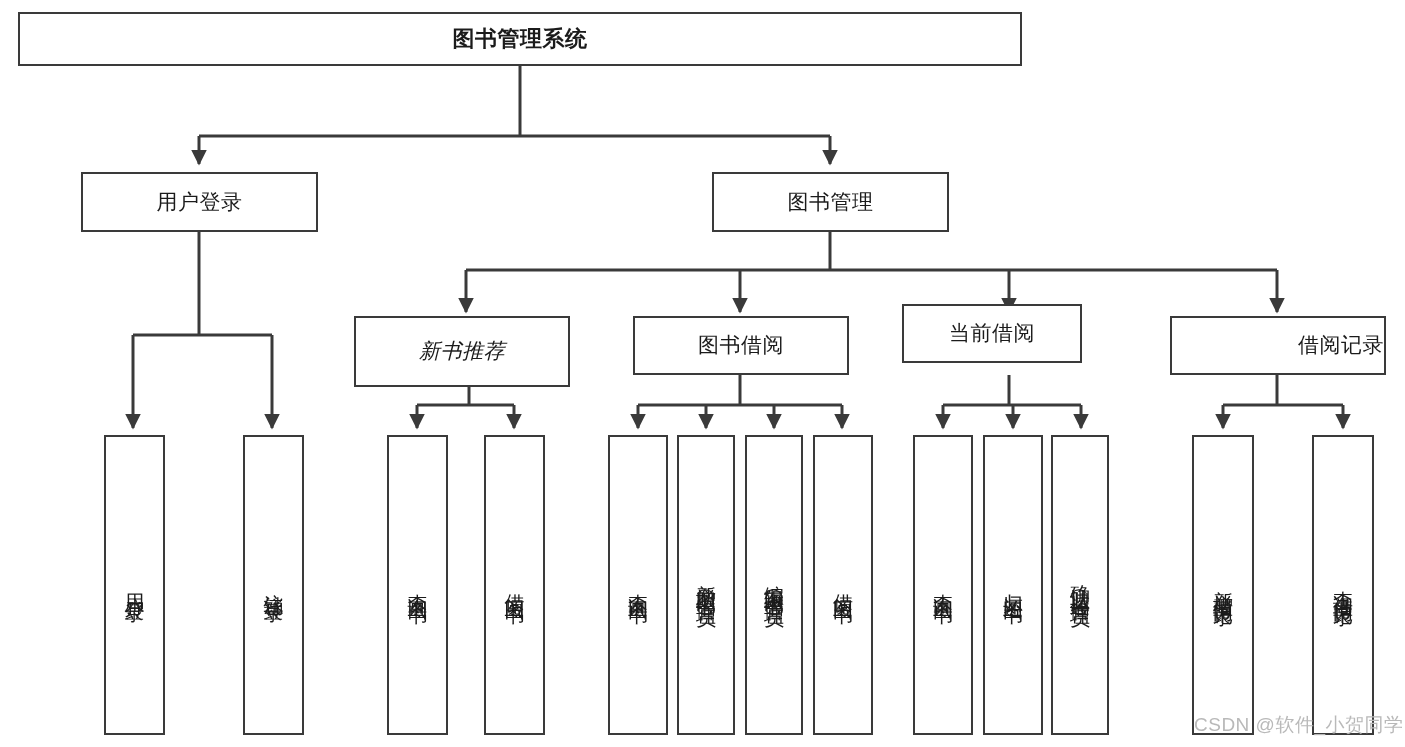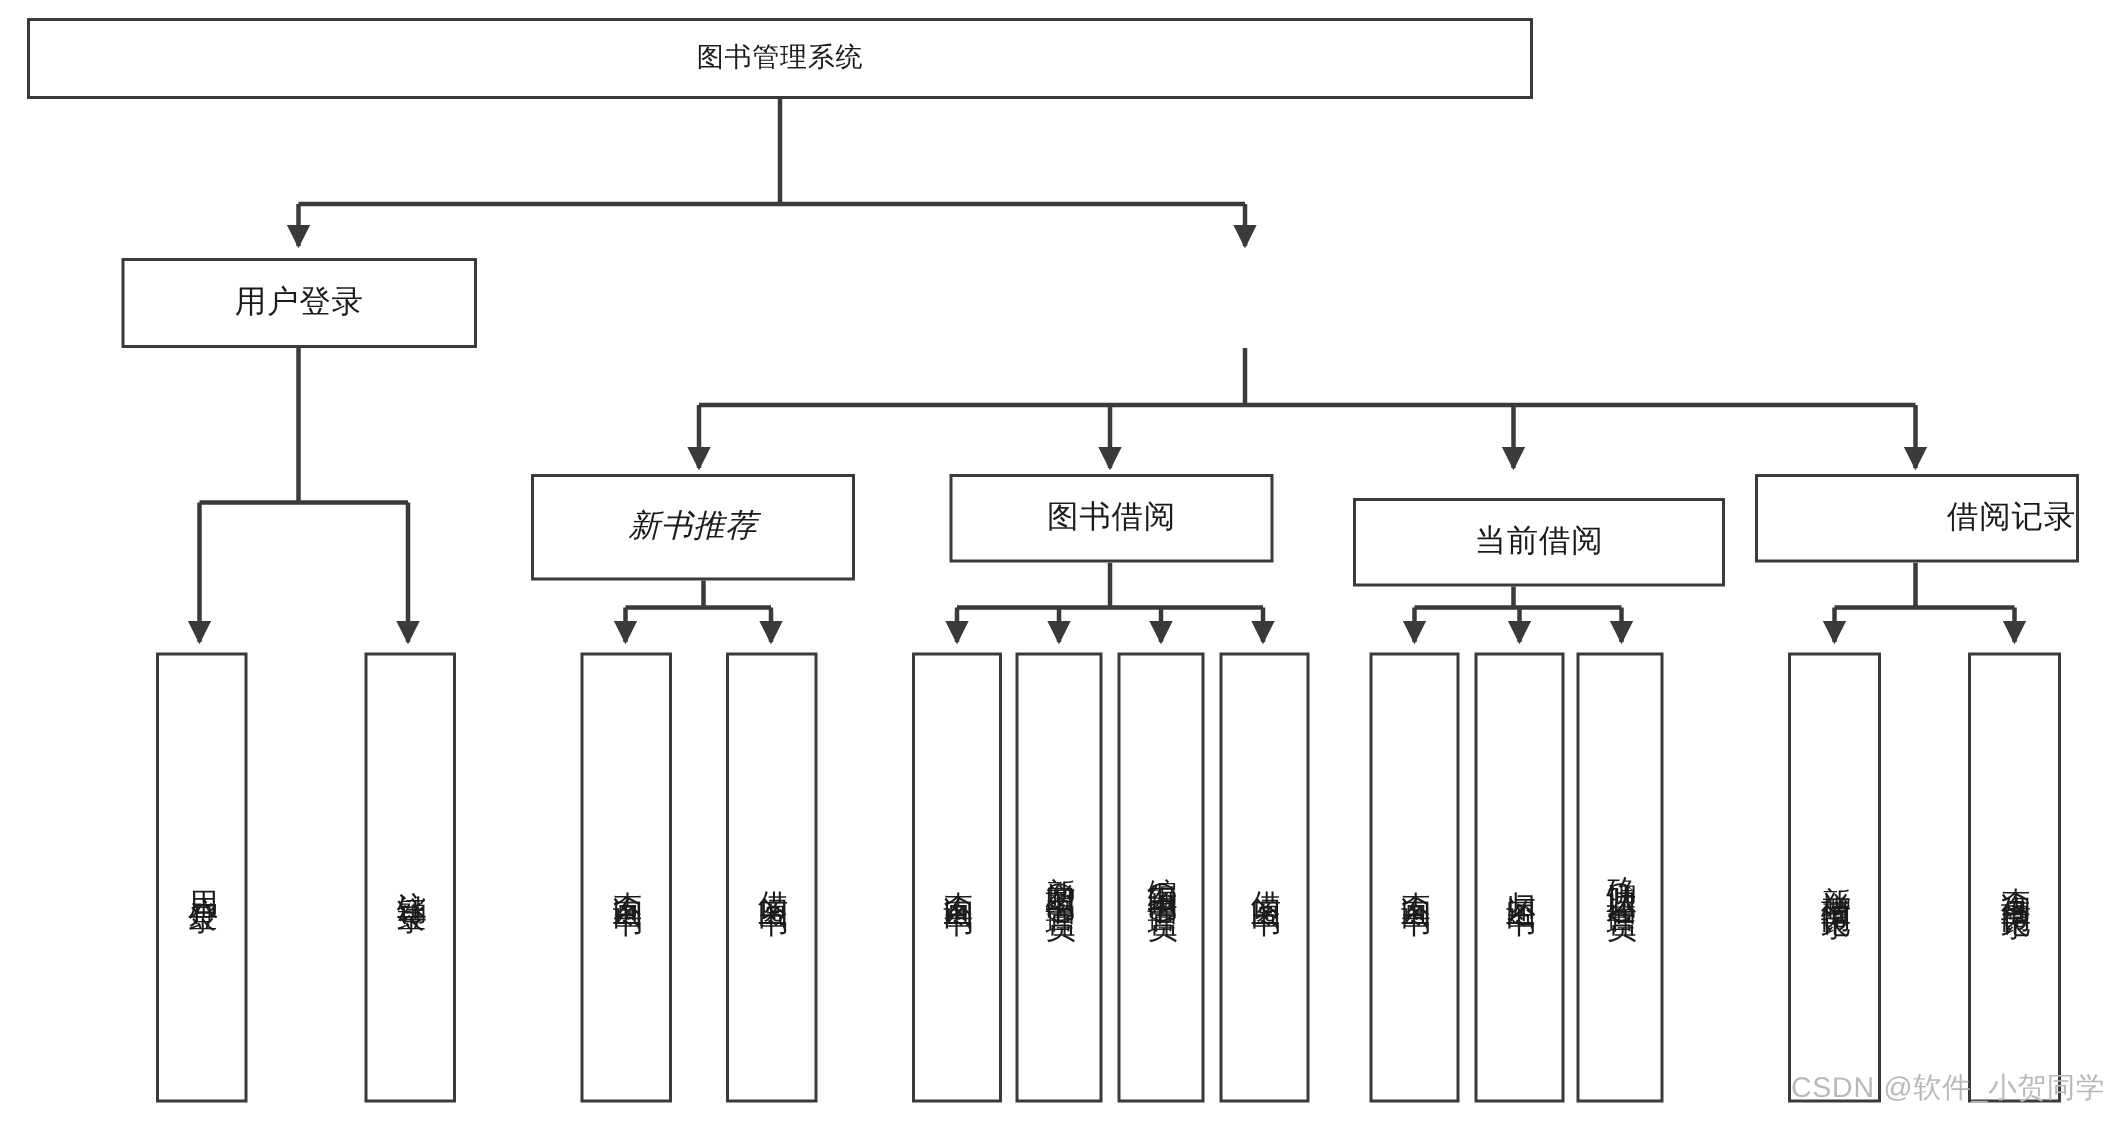--- a/index.html
+++ b/index.html
@@ -35,21 +35,21 @@
     display:block;
     text-align:center;
     line-height:1.18;
     white-space:pre-line;
   }
   
   .node.horiz .label{
     font-size:21px;
     letter-spacing:0.5px;
   }
-  .node.root .label{ font-size:18px; }
+  .node.root .label{ font-size:22px;font-weight:bold; }
   
   .node.vert{
     align-items:center;
     justify-content:center;
   }
   .node.vert .label{
     writing-mode:vertical-rl;
     text-orientation:upright;
     font-size:20px;
     line-height:1.05;
@@ -127,30 +127,33 @@
   </svg>
 
   <div class="node horiz root" style="left:18px;top:12px;width:1004px;height:54px;">
     <span class="label">图书管理系统</span>
   </div>
 
   <div class="node horiz" style="left:81px;top:172px;width:237px;height:60px;">
     <span class="label">用户登录</span>
   </div>
 
+  <div class="node horiz" style="left:712px;top:172px;width:237px;height:60px;">
+    <span class="label">图书管理</span>
+  </div>
 
   <div class="node horiz" style="left:354px;top:316px;width:216px;height:71px;font-style:italic;">
     <span class="label">新书推荐</span>
   </div>
 
   <div class="node horiz" style="left:633px;top:316px;width:216px;height:59px;justify-content:center;">
     <span class="label">图书借阅</span>
   </div>
 
-  <div class="node horiz" style="left:902px;top:332px;width:248px;height:59px;">
+  <div class="node horiz" style="left:902px;top:304px;width:180px;height:59px;">
     <span class="label">当前借阅</span>
   </div>
 
   <div class="node horiz" style="left:1170px;top:316px;width:216px;height:59px;justify-content:flex-end;">
     <span class="label">借阅记录</span>
   </div>
 
   <div class="node vert" style="left:104px;top:435px;width:61px;height:300px;">
     <span class="label">用户登录</span>
   </div>

